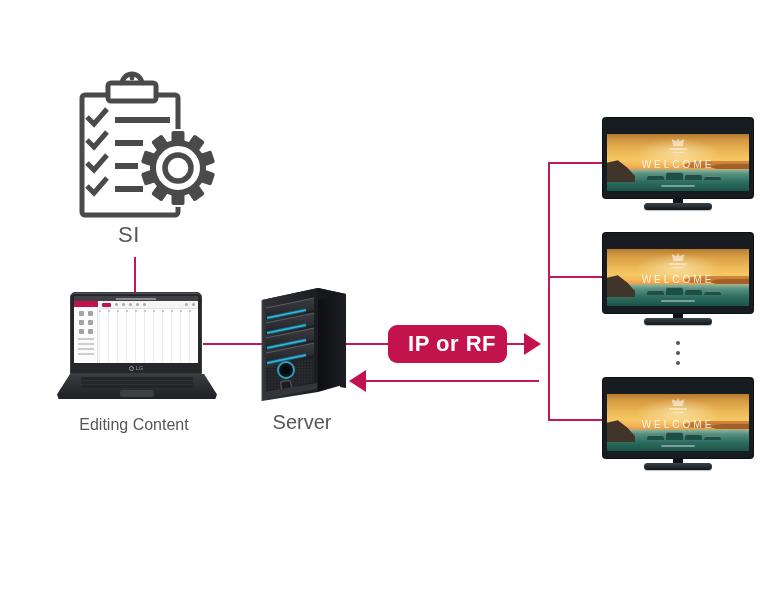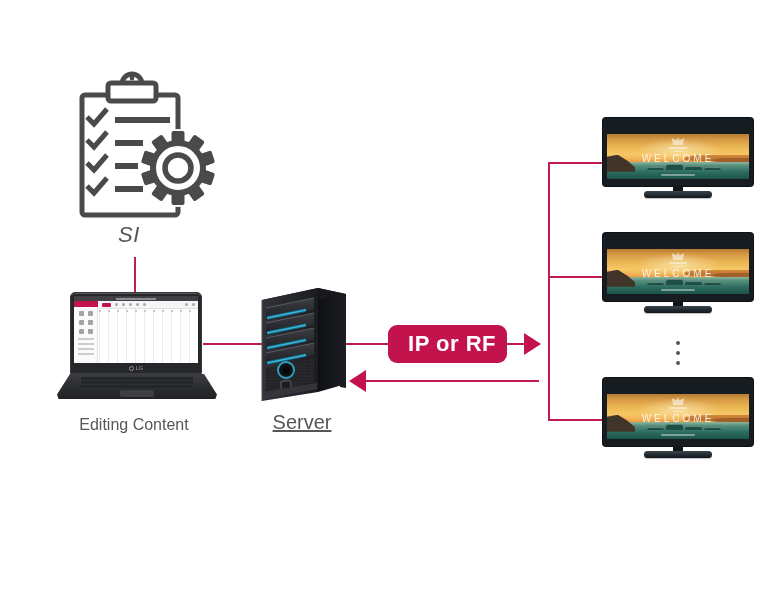--- a/index.html
+++ b/index.html
@@ -6,21 +6,21 @@
   html,body { background:#fff; }
   body { font-family:"Liberation Sans", sans-serif; }
   .stage { position:relative; width:768px; height:600px; background:#ffffff; overflow:hidden; }
 
   
   .abs { position:absolute; }
   .label { color:#565658; text-align:center; }
 
   
   .si-icon { left:75px; top:70px; }
-  .si-label { left:89px; top:222px; width:80px; font-size:22px; letter-spacing:.5px;font-style:italic; }
+  .si-label { left:89px; top:222px; width:80px; font-size:22px; letter-spacing:.5px; }
 
   
   .red-line { background:#c01a4e; }
   .line-si-laptop   { left:134px; top:257px; width:2px;  height:36px; }
   .line-laptop-srv  { left:203px; top:343px; width:60px; height:2px; }
   .line-srv-badge   { left:346px; top:343px; width:44px; height:2px; }
   .line-badge-arrow { left:507px; top:343px; width:19px; height:2px; }
   .line-return      { left:365px; top:380px; width:174px; height:2px; }
   .line-vertical    { left:548px; top:162px; width:2px;  height:259px; }
   .line-branch-1    { left:548px; top:162px; width:56px; height:2px; }
@@ -64,28 +64,28 @@
   .lap-base { position:absolute; left:0; top:84px; width:160px; height:25px;
     background:linear-gradient(180deg,#3c3d41 0%,#2b2c30 55%,#202124 100%);
     clip-path:polygon(8.1% 0,91.9% 0,100% 82%,99% 100%,1% 100%,0 82%); }
   .lap-keys { position:absolute; left:24px; top:3px; width:112px; height:12px; border-radius:1px;
     background:repeating-linear-gradient(180deg,#232428 0 3px,#2f3034 3px 4px); opacity:.9; }
   .lap-pad { position:absolute; left:63px; top:16px; width:34px; height:7px; background:#3e3f44; border-radius:2px; }
   .laptop-caption { left:4px; top:410px; width:260px; font-size:16px; line-height:29px; }
 
   
   .server-svg { left:250px; top:282px; }
-  .server-label { left:250px; top:411px; width:104px; font-size:20px;text-decoration:underline; }
+  .server-label { left:250px; top:411px; width:104px; font-size:20px; }
 
   
   .tv { width:150px; }
   .tv-1 { left:603px; top:118px; }
   .tv-2 { left:603px; top:233px; }
   .tv-3 { left:603px; top:378px; }
-  .tv-bezel { position:relative; width:150px; height:68px; background:#161c20; border-radius:3px;
+  .tv-bezel { position:relative; width:150px; height:80px; background:#161c20; border-radius:3px;
     padding:16px 4px 7px; box-shadow:0 0 0 1px #0d1114; }
   .tv-screen { position:relative; width:100%; height:100%; overflow:hidden;
     background:linear-gradient(180deg,#b57b31 0%,#d79a44 12%,#eab754 30%,#f6c765 45%,#f3b254 56%,#ea9c42 62%,
       #8fb49b 62.5%,#57917e 70%,#2e6e60 84%,#1a5348 100%); }
   .sun-glow { position:absolute; left:18%; top:6%; width:64%; height:56%;
     background:radial-gradient(ellipse at center, rgba(255,244,212,.55) 0%, rgba(255,244,212,0) 65%); }
   .cliff-far { position:absolute; right:0; top:47%; width:46%; height:13%;
     background:linear-gradient(180deg,#d2893a,#b96f2e); border-radius:60% 0 0 30% / 100% 0 0 60%; }
   .cliff-near { position:absolute; right:0; top:53%; width:26%; height:9%;
     background:#a35f28; border-radius:70% 0 0 40% / 100% 0 0 70%; }

